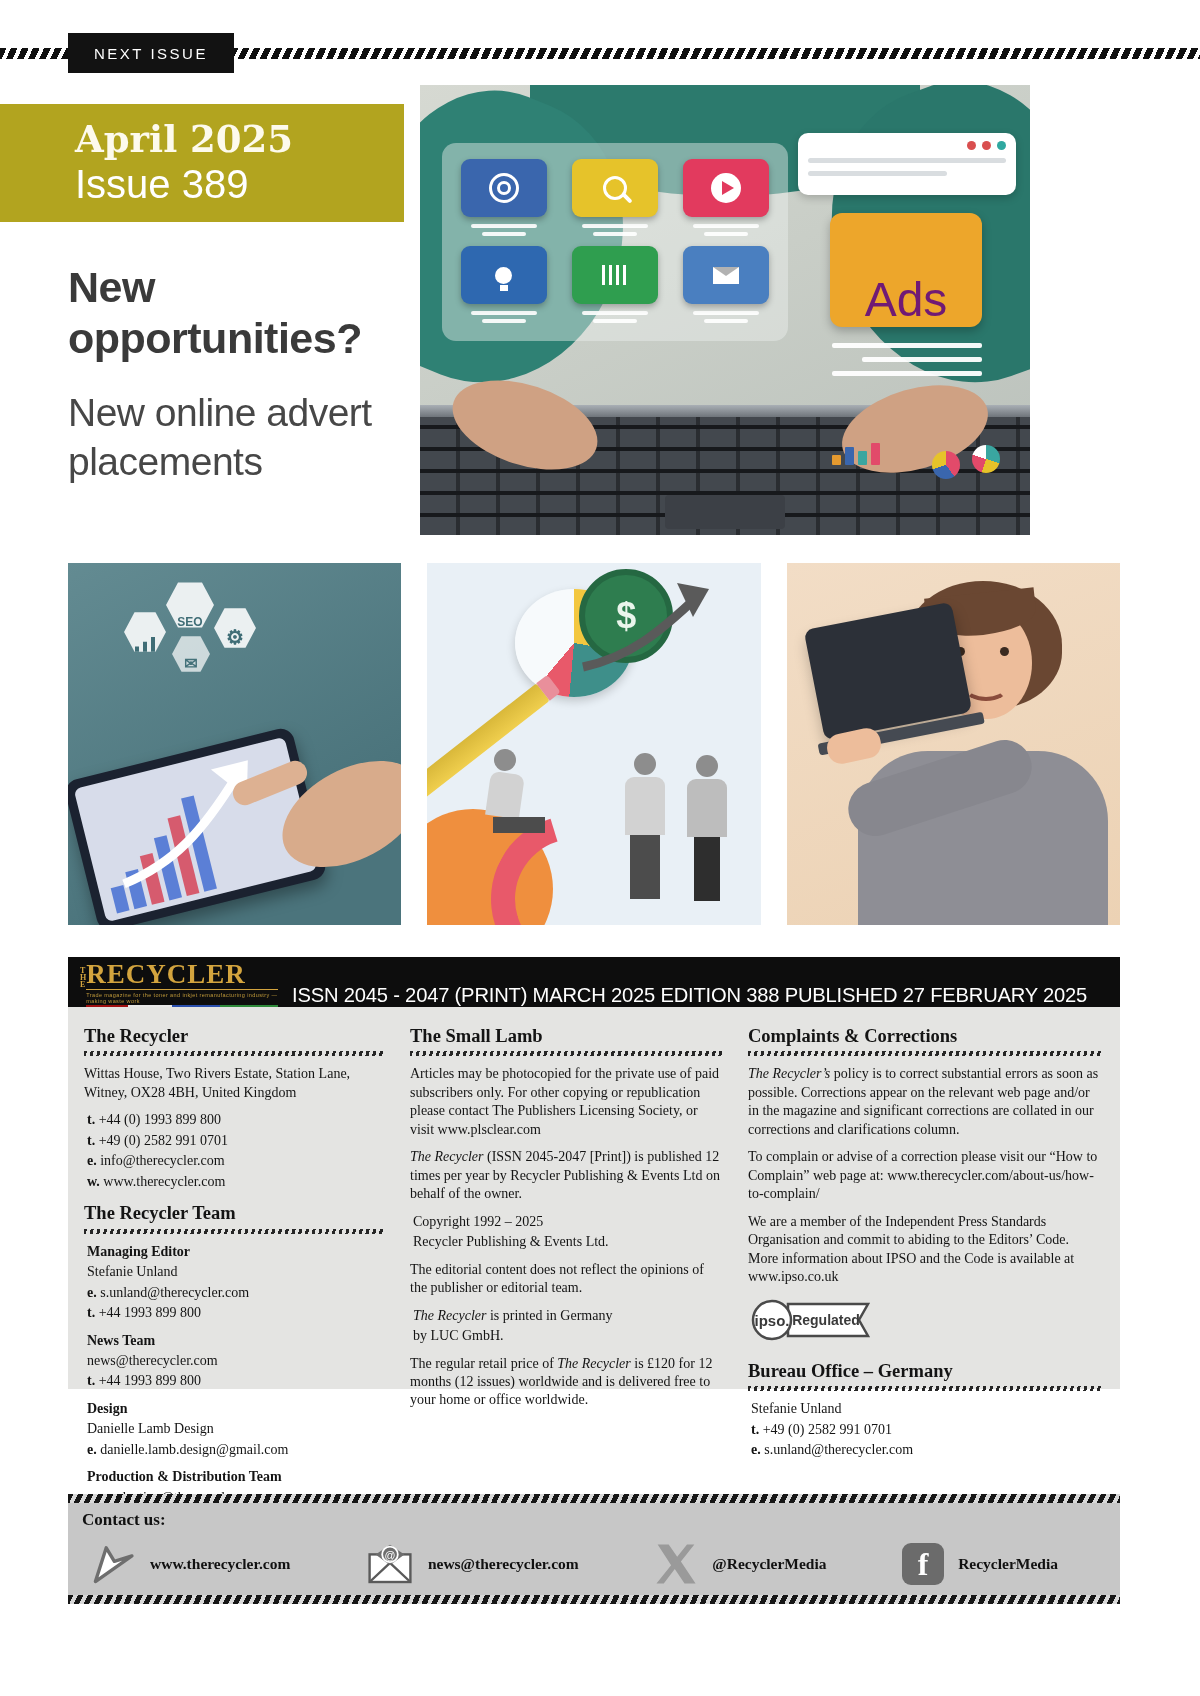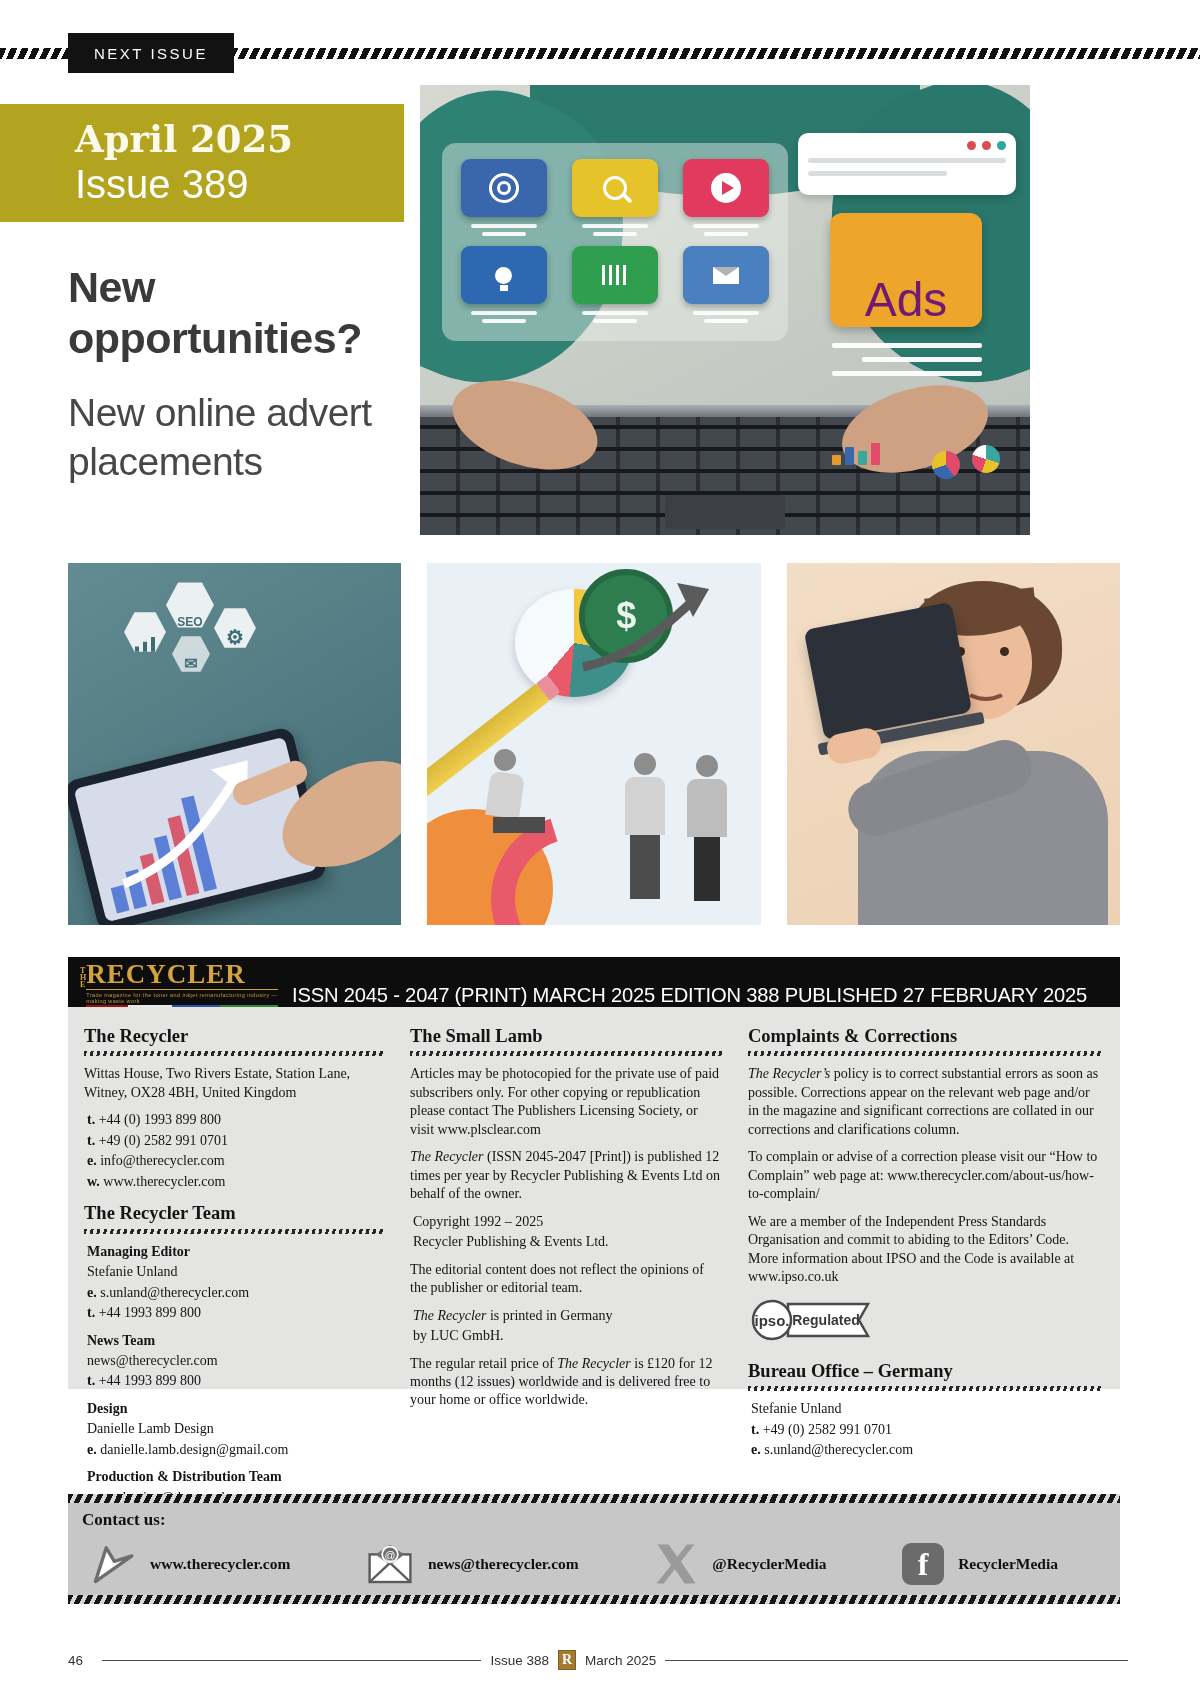--- a/index.html
+++ b/index.html
@@ -475,22 +475,14 @@
         </div>
         <div class="citem">
           <span class="cicon facebook-icon">
             <span class="fb">f</span>
           </span>
           <span class="clabel">RecyclerMedia</span>
         </div>
       </div>
   </div>
 
-  <div class="footer">
-    <span class="fpage">46</span>
-    <span class="fline l"></span>
-    <span>Issue 388</span>
-    <span class="frbox">R</span>
-    <span>March 2025</span>
-    <span class="fline r"></span>
-  </div>
 
 </div>
 
 </body></html>

